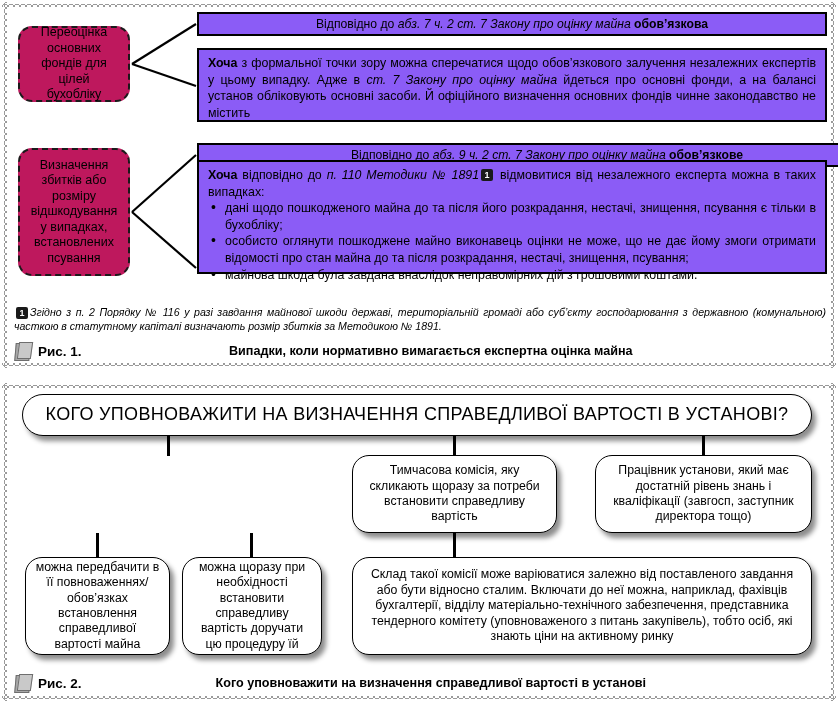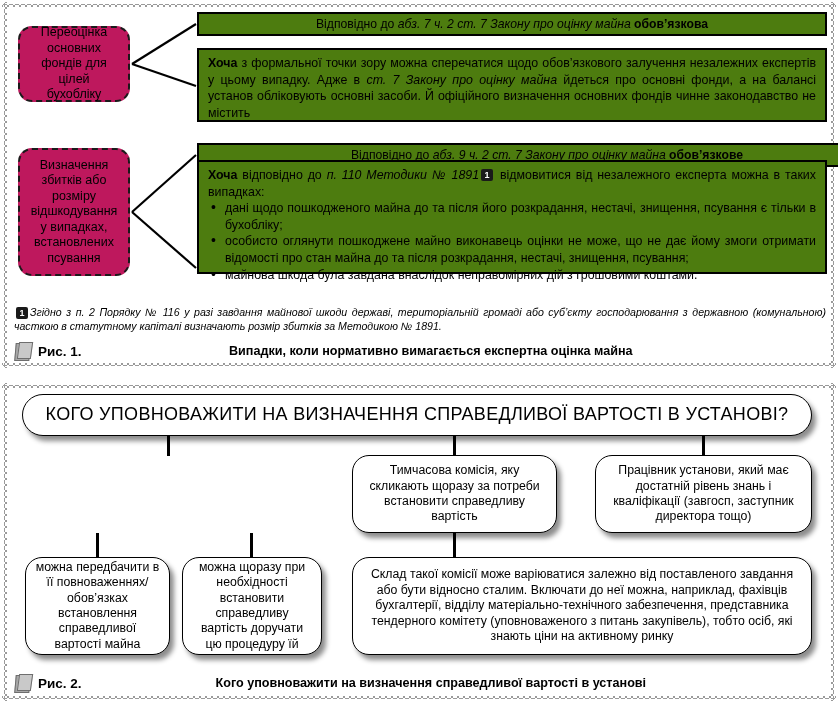--- a/index.html
+++ b/index.html
@@ -56,21 +56,21 @@
     line-height:15.5px;
     padding:4px 14px;
   }
   #node-pereotsinka{left:18px;top:26px;width:112px;height:76px;}
   #node-vyznachennia{left:18px;top:148px;width:112px;height:128px;}
 
   
   .box-solid{
     position:absolute;
     box-sizing:border-box;
-    background:#4d7c0f;
+    background:#8b5cf6;
     border:2px solid #000;
     padding:5px 9px;
     font-size:12.4px;
     line-height:16.6px;
     text-align:justify;
   }
   .box-head{
     text-align:center;
     padding:3px 8px;
     font-size:12.2px;

